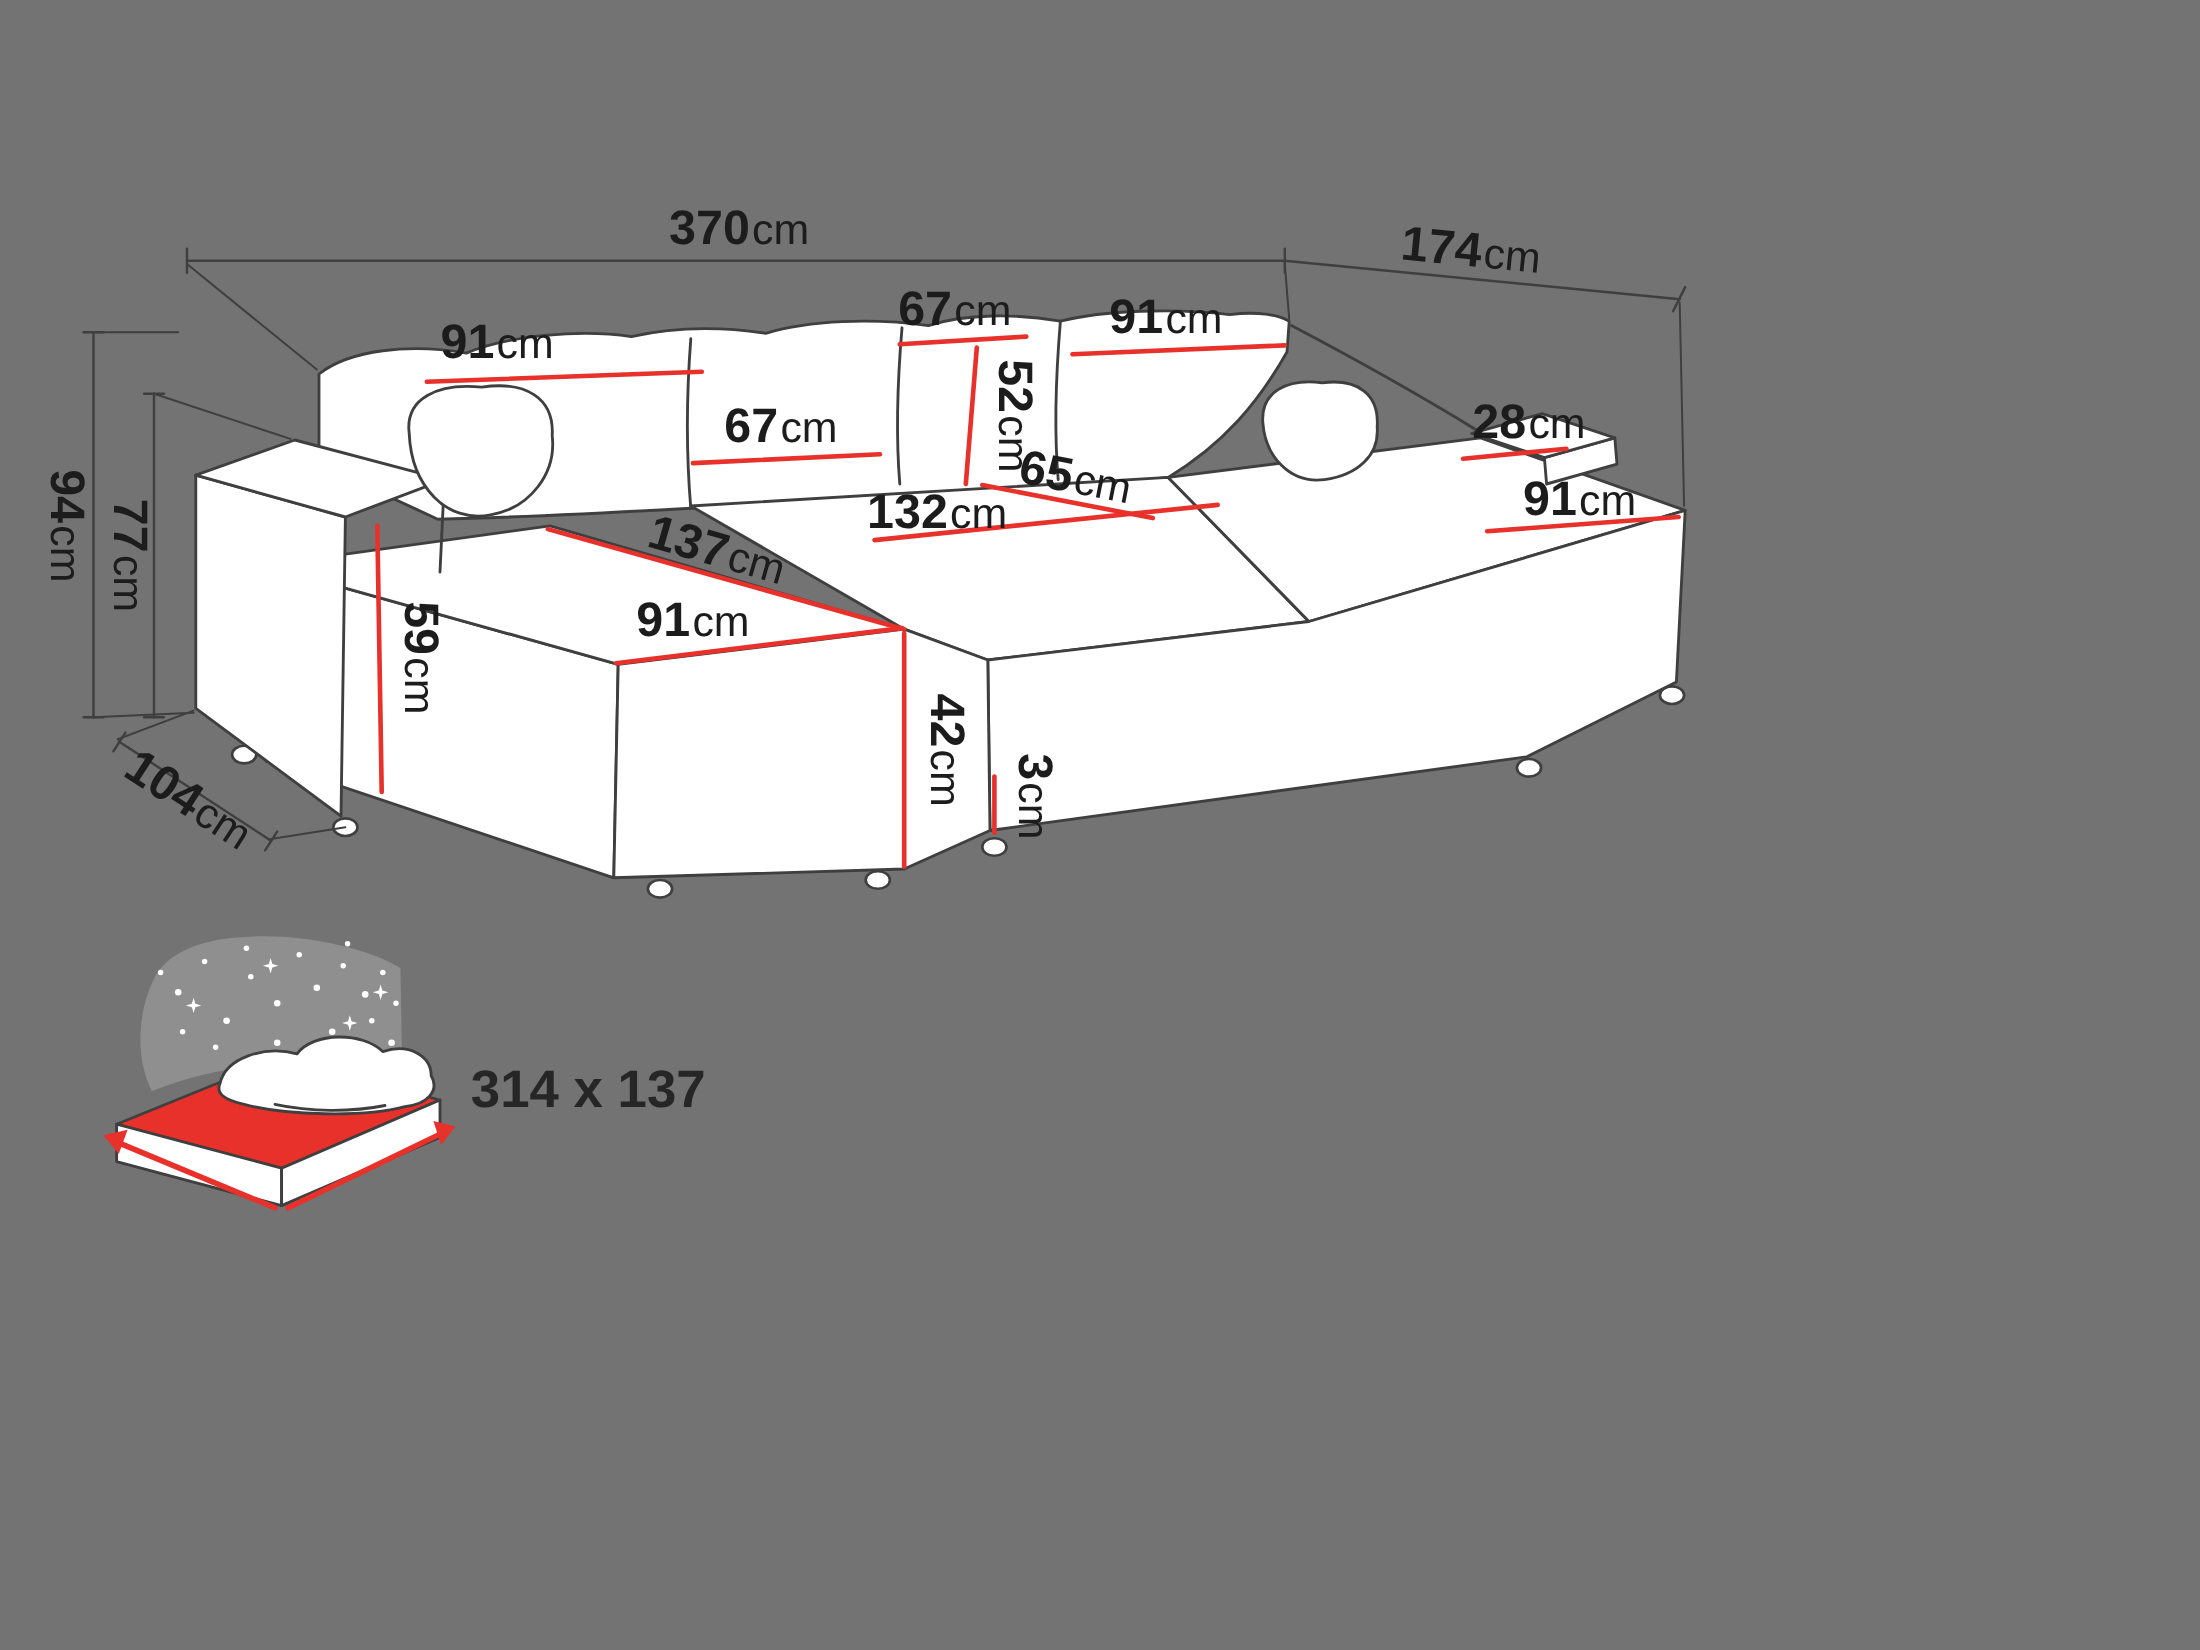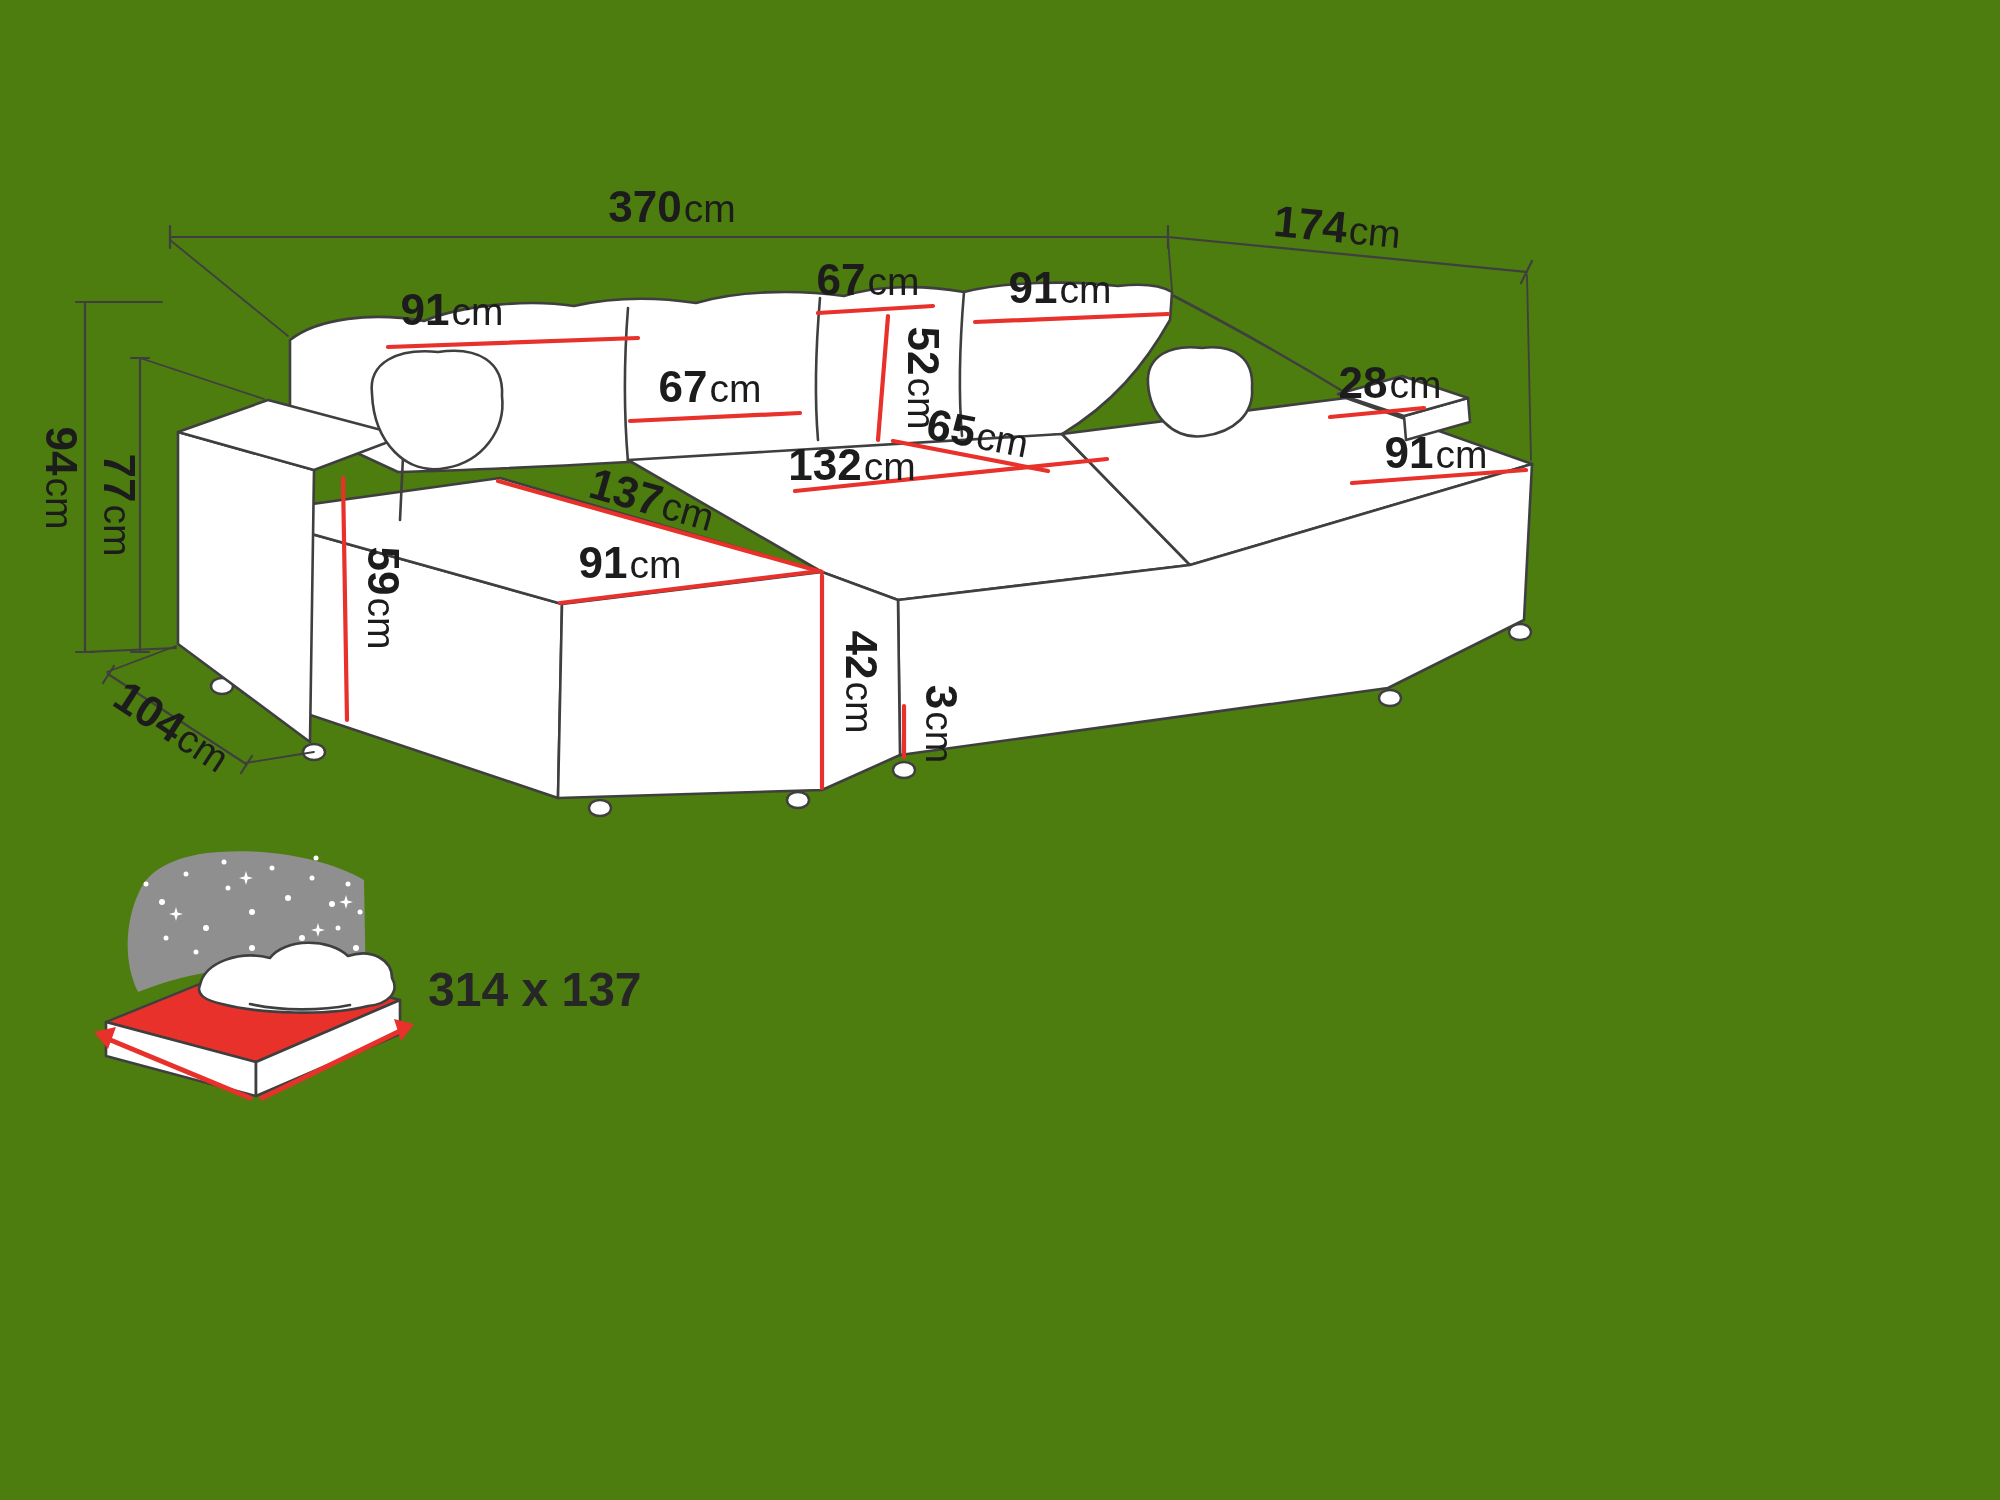--- a/index.html
+++ b/index.html
@@ -1,16 +1,16 @@
 <!DOCTYPE html>
 <html><head>
 <meta charset="utf-8">
 <style>
   html,body{margin:0;padding:0;background:#ffffff;}
-  .canvas{position:relative;width:2000px;height:1500px;background:#4d7c0f;overflow:hidden;}
+  .canvas{position:relative;width:2000px;height:1500px;background:#737373;overflow:hidden;}
   svg{position:absolute;left:0;top:0;}
   svg text{font-family:"Liberation Sans",sans-serif;fill:#1c1c1c;}
   .num{font-weight:700;font-size:44px;}
   .unit{font-weight:400;font-size:39px;}
   .sleep{font-weight:700;font-size:48px;fill:#262626;}
   .outline{fill:#ffffff;stroke:#3f3f3f;stroke-width:2.6;stroke-linejoin:round;}
   .edge{fill:none;stroke:#3f3f3f;stroke-width:2.6;stroke-linecap:round;}
   .dimg{fill:none;stroke:#3f3f3f;stroke-width:2.2;stroke-linecap:round;}
   .thin{fill:none;stroke:#3f3f3f;stroke-width:1.8;stroke-linecap:round;}
   .dimr{fill:none;stroke:#e8312a;stroke-width:4.2;stroke-linecap:round;}

